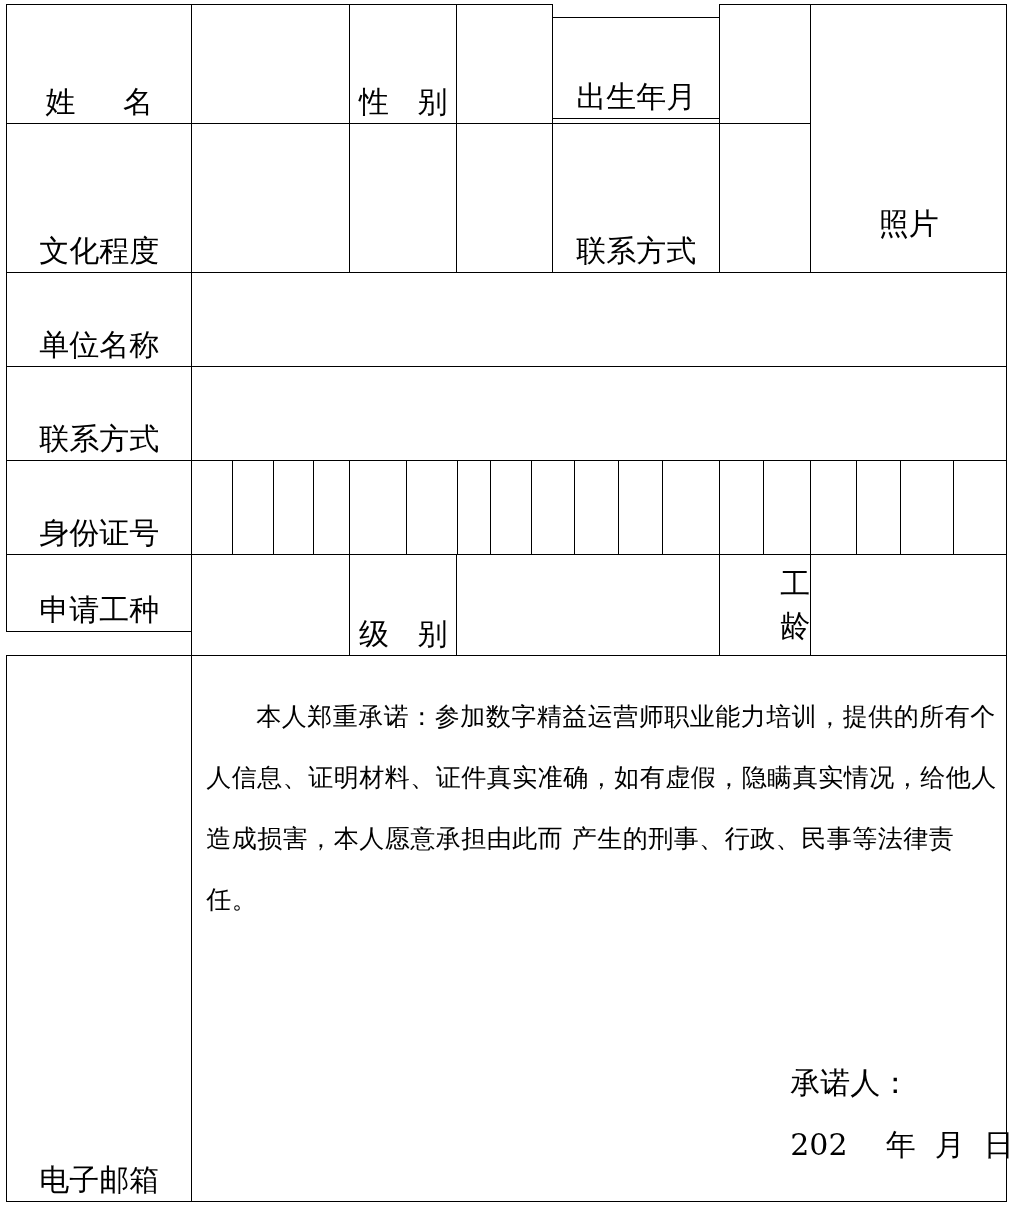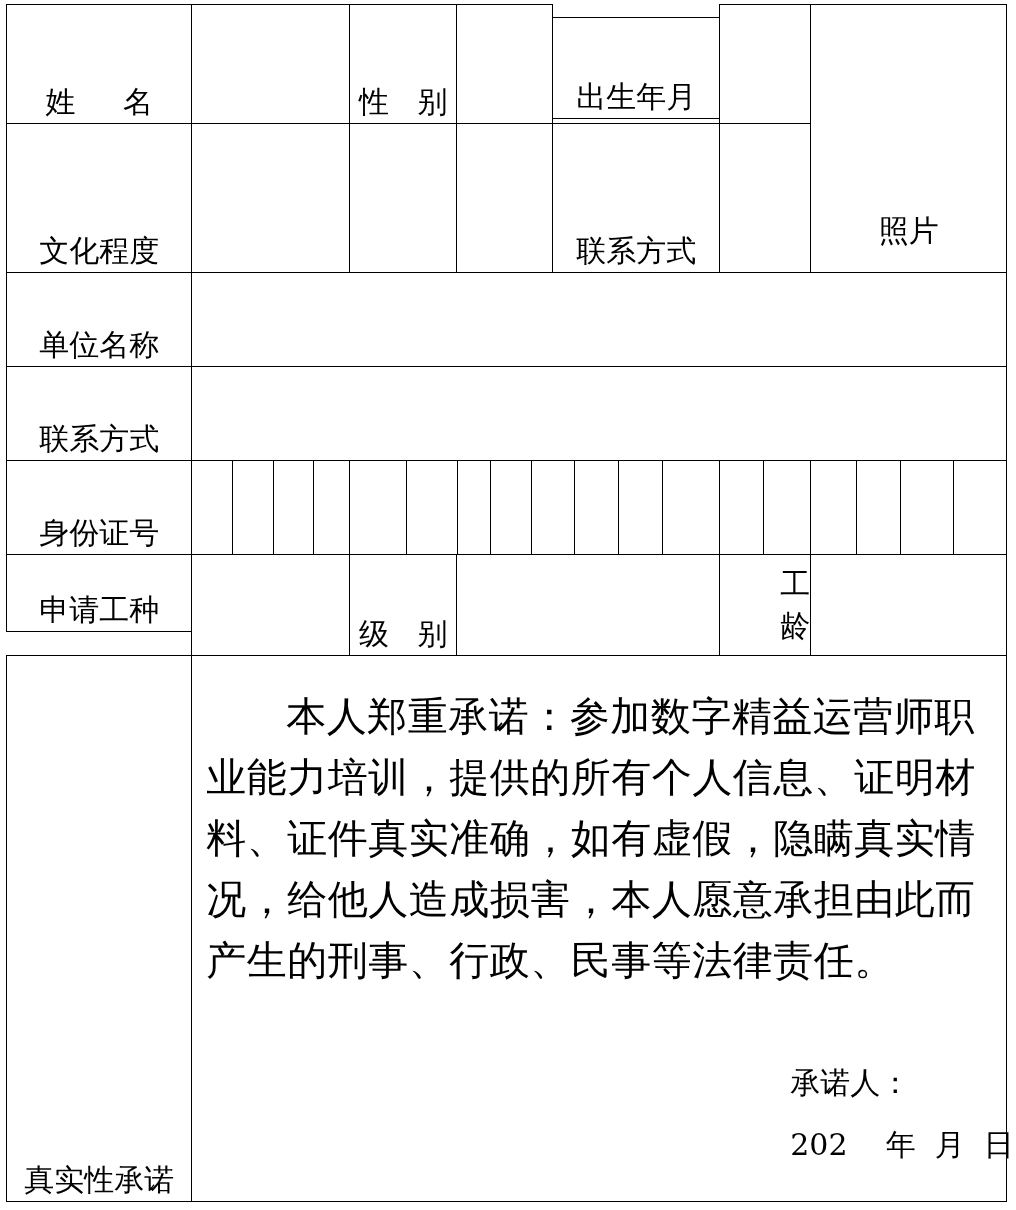--- a/index.html
+++ b/index.html
@@ -4,21 +4,21 @@
   <style>
     html, body { margin: 0; padding: 0; background: #ffffff; }
     body { width: 1016px; height: 1210px; position: relative; overflow: hidden;
            font-family: "DejaVu Serif", "Liberation Serif", serif; color: #000; }
     .form { position: absolute; left: 7px; top: 5px; width: 1001px; height: 1197px; }
     .cell { position: absolute; box-sizing: border-box; border: 1.5px solid #000;
             margin-left: -0.75px; margin-top: -0.75px; display: flex; align-items: flex-end;
             justify-content: center; font-size: 30px; }
     .lbl { white-space: pre; }
     .field { background: transparent; }
-    .pledge-body { display: block; padding: 30px 8px 0 14px; font-size: 40px; line-height: 61px; }
+    .pledge-body { display: block; padding: 30px 8px 0 14px; font-size: 25px; line-height: 61px; }
     .pledge-text { text-indent: 2em; letter-spacing: 0.5px; }
     .sign { position: absolute; left: 570px; font-size: 30px; white-space: pre; margin-left: 28px; }
     .vlbl { flex-direction: column; line-height: 42px; }
   </style>
 </head>
 <body>
 
 <div class="form">
 
   <div class="cell" style="left:0;top:0;width:186px;height:120px">
@@ -26,21 +26,21 @@
   </div>
   <div class="cell field" style="left:185px;top:0;width:159px;height:120px"></div>
   <div class="cell" style="left:343px;top:0;width:108px;height:120px">
     <span class="lbl">性   别</span>
   </div>
   <div class="cell field" style="left:450px;top:0;width:97px;height:120px"></div>
   <div class="cell" style="left:546px;top:13px;width:168px;height:102px">
     <span class="lbl">出生年月</span>
   </div>
   <div class="cell field" style="left:713px;top:0;width:92px;height:120px"></div>
-  <div class="cell field" style="left:804px;top:0;width:197px;height:269px;padding-bottom:20px">
+  <div class="cell field" style="left:804px;top:0;width:197px;height:269px;padding-bottom:27px">
     <span class="lbl">照片</span>
   </div>
 
   <div class="cell" style="left:0;top:119px;width:186px;height:150px">
     <span class="lbl">文化程度</span>
   </div>
   <div class="cell field" style="left:185px;top:119px;width:159px;height:150px"></div>
   <div class="cell field" style="left:450px;top:119px;width:97px;height:150px"></div>
   <div class="cell" style="left:546px;top:119px;width:168px;height:150px">
     <span class="lbl">联系方式</span>
@@ -87,21 +87,21 @@
     <span class="lbl">级   别</span>
   </div>
   <div class="cell field" style="left:450px;top:550px;width:264px;height:102px"></div>
   <div class="cell vlbl" style="left:713px;top:550px;width:92px;height:102px">
     <span>工</span>
     <span>龄</span>
   </div>
   <div class="cell field" style="left:804px;top:550px;width:197px;height:102px"></div>
 
   <div class="cell" style="left:0;top:651px;width:186px;height:547px;padding-top:0">
-    <span class="lbl">真实性承诺</span>
+    <span class="lbl">电子邮箱</span>
   </div>
   <div class="cell" style="left:185px;top:651px;width:816px;height:547px;display:block">
     <div class="pledge-body">
       <div class="pledge-text">本人郑重承诺：参加数字精益运营师职业能力培训，提供的所有个人信息、证明材料、证件真实准确，如有虚假，隐瞒真实情况，给他人造成损害，本人愿意承担由此而 产生的刑事、行政、民事等法律责任。</div>
     </div>
     <div class="sign" style="top:407px">承诺人：</div>
     <div class="sign" style="top:469px">202    年  月  日</div>
   </div>
 </div>
 

